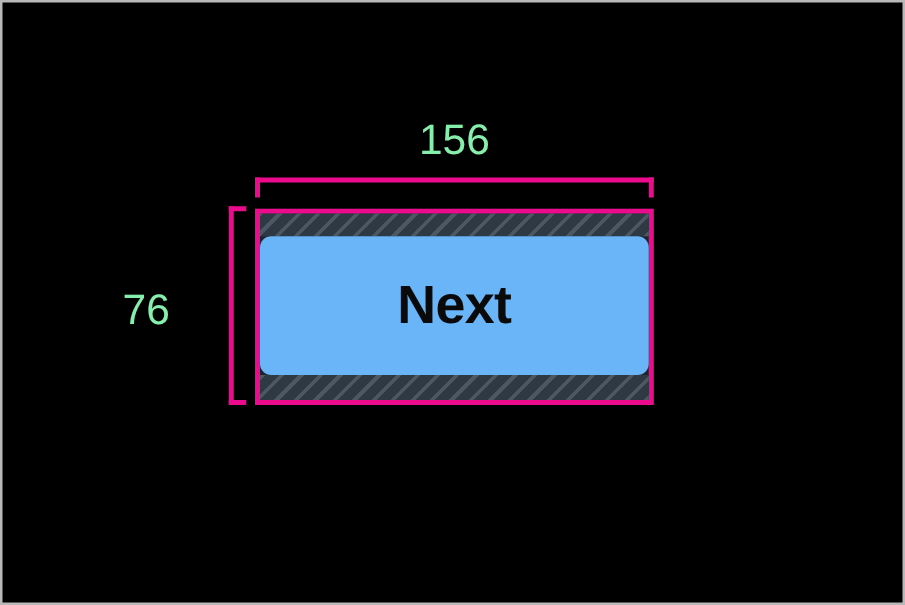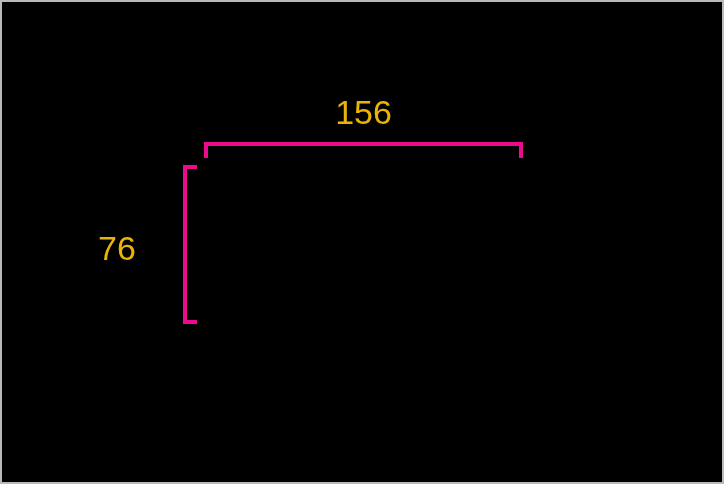--- a/index.html
+++ b/index.html
@@ -67,21 +67,21 @@
     font-size: 43px;
     font-weight: bold;
     letter-spacing: -0.5px;
     line-height: 1;
     user-select: none;
   }
 
   
   .dim-label {
     position: absolute;
-    color: #eab308;
+    color: #86efac;
     font-size: 34px;
     line-height: 1;
     white-space: nowrap;
     user-select: none;
   }
 
   #label-width {
     left: 202px;
     width: 319px;
     top: 93px;
@@ -127,14 +127,24 @@
 <div id="canvas">
 
   <div class="dim-label" id="label-width">156</div>
 
   <div id="bracket-width"></div>
 
   <div class="dim-label" id="label-height">76</div>
 
   <div id="bracket-height"></div>
 
+  <div id="widget">
+
+    <div class="hatch-band hatch-top"></div>
+
+    <div id="next-button">
+      <span id="next-label">Next</span>
+    </div>
+
+    <div class="hatch-band hatch-bottom"></div>
+  </div>
 
 </div>
 
 </body></html>

